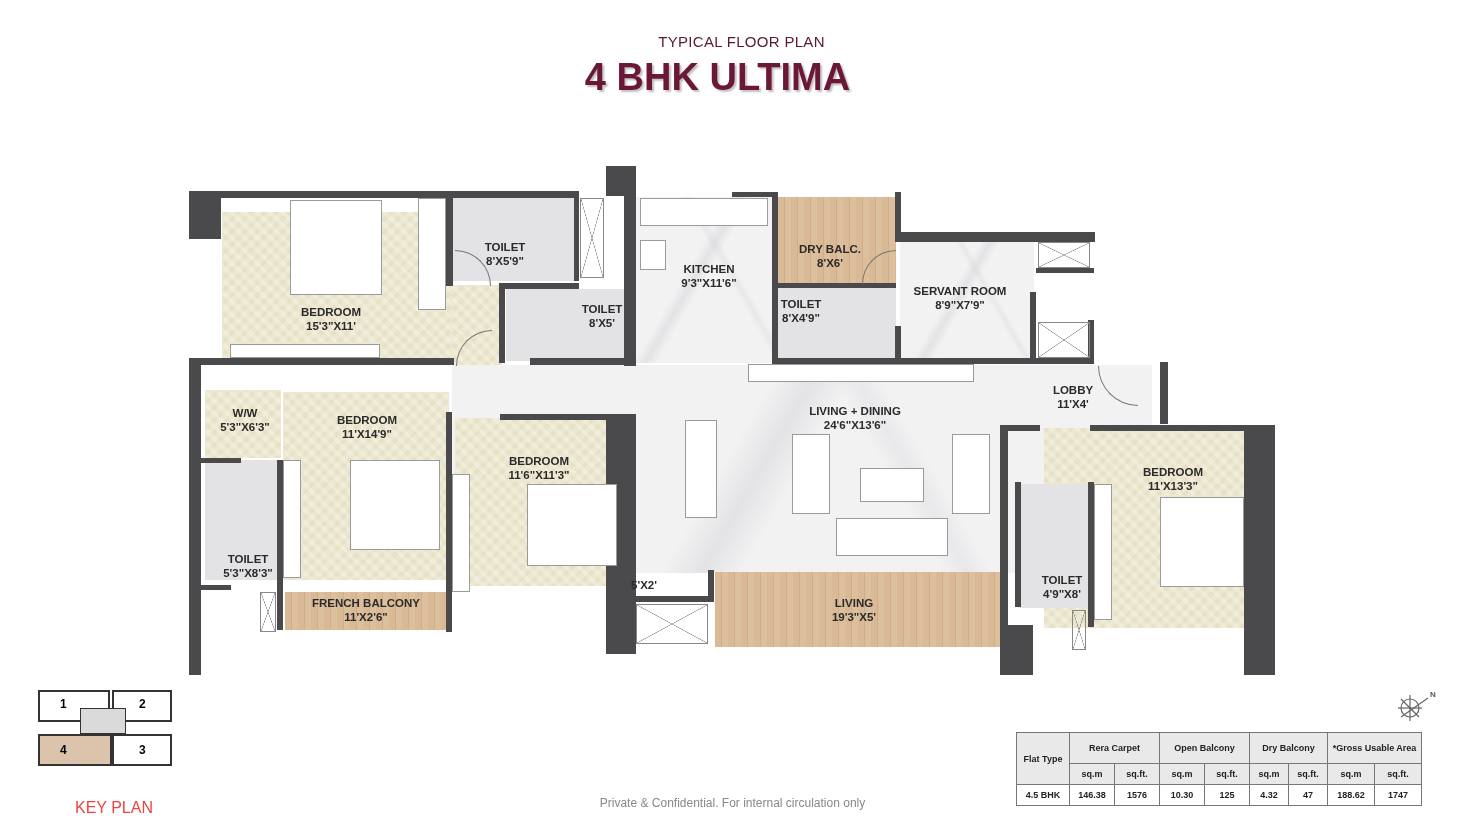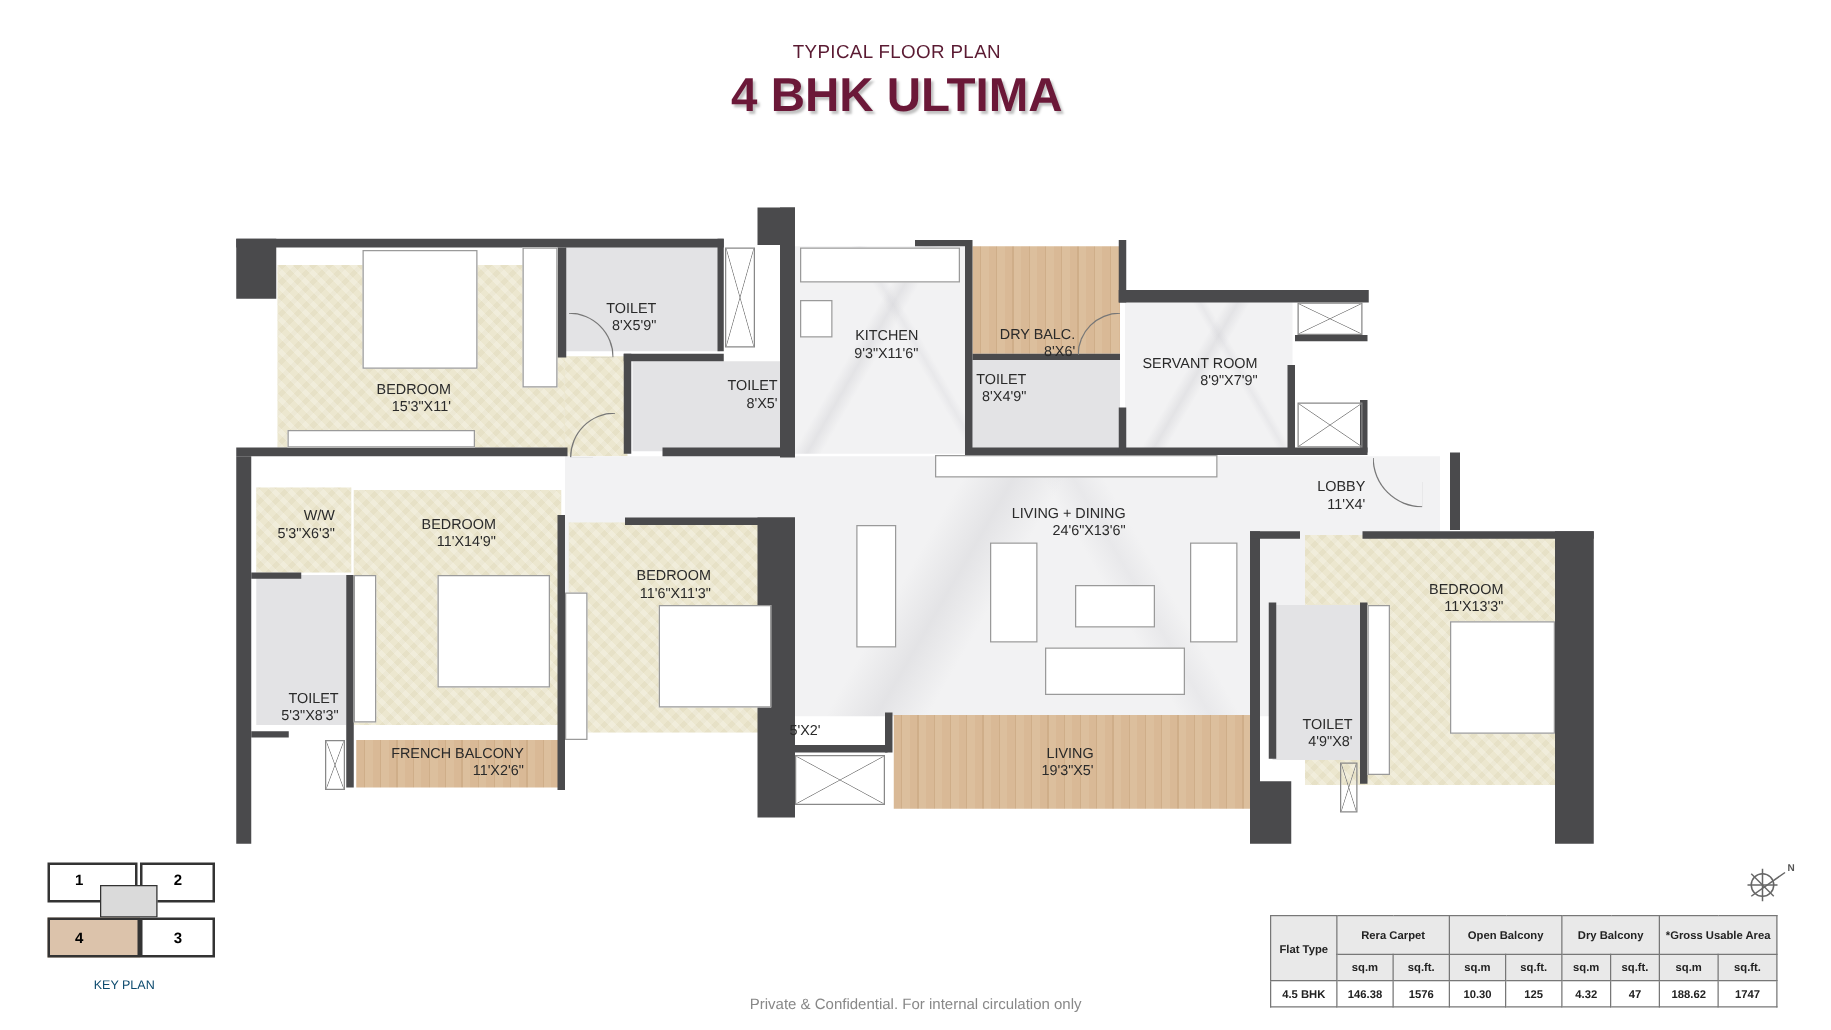--- a/index.html
+++ b/index.html
@@ -1,26 +1,26 @@
 <!DOCTYPE html>
 <html><head>
 <meta charset="utf-8">
 <style>
   html,body{margin:0;padding:0;background:#fff;}
   body{width:1465px;height:824px;position:relative;overflow:hidden;font-family:"Liberation Sans",sans-serif;}
   .abs{position:absolute;}
-  .subtitle{left:0;width:1435px;top:33px;text-align:center;font-size:15px;color:#5a1a32;letter-spacing:0.3px;}
+  .subtitle{left:0;width:1435px;top:33px;text-align:center;font-size:15px;color:#5a1a32;letter-spacing:0.3px;padding-left:24px;}
   .title{left:0;width:1435px;top:56px;text-align:center;font-size:38px;font-weight:bold;color:#6b1838;text-shadow:2px 2px 2px rgba(0,0,0,0.25);}
   .wall{position:absolute;background:#4a4a4c;}
   .room{position:absolute;}
   .wood{background:repeating-linear-gradient(90deg,#d9b996 0 6px,#cfae89 6px 7px,#dcbf9d 7px 13px);}
   .herring{background:#ece7cf;background-image:repeating-linear-gradient(45deg,rgba(255,255,255,0.25) 0 4px,transparent 4px 9px),repeating-linear-gradient(-45deg,rgba(200,190,150,0.15) 0 4px,transparent 4px 9px);}
   .marble{background:#f2f2f3;background-image:linear-gradient(120deg,transparent 40%,rgba(200,200,205,0.35) 45%,transparent 50%),linear-gradient(60deg,transparent 60%,rgba(210,210,215,0.3) 63%,transparent 66%);}
   .toiletfloor{background:#e3e3e5;}
-  .lbl{position:absolute;text-align:right;font-size:11.5px;font-weight:normal;color:#2a2a2a;line-height:14px;white-space:nowrap;transform:translateX(-50%);}
+  .lbl{position:absolute;text-align:center;font-size:11.5px;font-weight:bold;color:#2a2a2a;line-height:14px;white-space:nowrap;transform:translateX(-50%);}
   .fur{position:absolute;background:#fff;border:1.5px solid #9a9a9a;box-sizing:border-box;}
   .cross{position:absolute;border:1px solid #888;box-sizing:border-box;background:
     linear-gradient(to top right,transparent calc(50% - 0.6px),#888 50%,transparent calc(50% + 0.6px)),
     linear-gradient(to top left,transparent calc(50% - 0.6px),#888 50%,transparent calc(50% + 0.6px));}
   .door{position:absolute;border:1px solid #777;box-sizing:border-box;}
   table.area{position:absolute;left:1016px;top:732px;border-collapse:collapse;font-size:9px;font-weight:bold;color:#222;}
   table.area td{border:1px solid #777;text-align:center;padding:0 2px;height:20px;}
   table.area td.h{background:#e9e9e9;}
   .keyblk{position:absolute;border:2px solid #333;box-sizing:border-box;background:#fff;}
   .footer{left:0;width:1465px;top:796px;text-align:center;font-size:12px;color:#888;}
@@ -129,21 +129,21 @@
     <div>8'X5'9"</div>
   </div>
 <div class="lbl" style="left:602px;top:302px;">
     <div>TOILET</div>
     <div>8'X5'</div>
   </div>
 <div class="lbl" style="left:709px;top:262px;">
     <div>KITCHEN</div>
     <div>9'3"X11'6"</div>
   </div>
-<div class="lbl" style="left:830px;top:261px;">
+<div class="lbl" style="left:830px;top:242px;">
     <div>DRY BALC.</div>
     <div>8'X6'</div>
   </div>
 <div class="lbl" style="left:801px;top:297px;">
     <div>TOILET</div>
     <div>8'X4'9"</div>
   </div>
 <div class="lbl" style="left:960px;top:284px;">
     <div>SERVANT ROOM</div>
     <div>8'9"X7'9"</div>
@@ -195,21 +195,21 @@
 <div>
   <div class="keyblk" style="left:38px;top:690px;width:72px;height:32px;"></div>
   <div class="keyblk" style="left:112px;top:690px;width:60px;height:32px;"></div>
   <div class="keyblk" style="left:80px;top:708px;width:46px;height:26px;background:#dadada;border-width:1.5px;"></div>
   <div class="keyblk" style="left:38px;top:734px;width:74px;height:32px;background:#dcc3ab;"></div>
   <div class="keyblk" style="left:112px;top:734px;width:60px;height:32px;"></div>
   <div class="abs" style="left:60px;top:697px;font-size:12px;font-weight:bold;">1</div>
   <div class="abs" style="left:139px;top:697px;font-size:12px;font-weight:bold;">2</div>
   <div class="abs" style="left:60px;top:743px;font-size:12px;font-weight:bold;">4</div>
   <div class="abs" style="left:139px;top:743px;font-size:12px;font-weight:bold;">3</div>
-  <div class="abs" style="left:75px;top:783px;font-size:10px;color:#0c4a6e;">KEY PLAN</div>
+  <div class="abs" style="left:75px;top:799px;font-size:16px;color:#ef4444;">KEY PLAN</div>
 </div>
 
 <div class="abs" style="left:1394px;top:690px;width:46px;height:36px;">
   <svg width="46" height="36" viewBox="0 0 46 36">
     <g stroke="#666" stroke-width="1.2" fill="none">
       <circle cx="16" cy="18" r="9"></circle>
       <line x1="4" y1="18" x2="28" y2="18"></line>
       <line x1="16" y1="5" x2="16" y2="31"></line>
       <line x1="7" y1="9" x2="25" y2="27"></line>
       <line x1="7" y1="27" x2="34" y2="8"></line>

